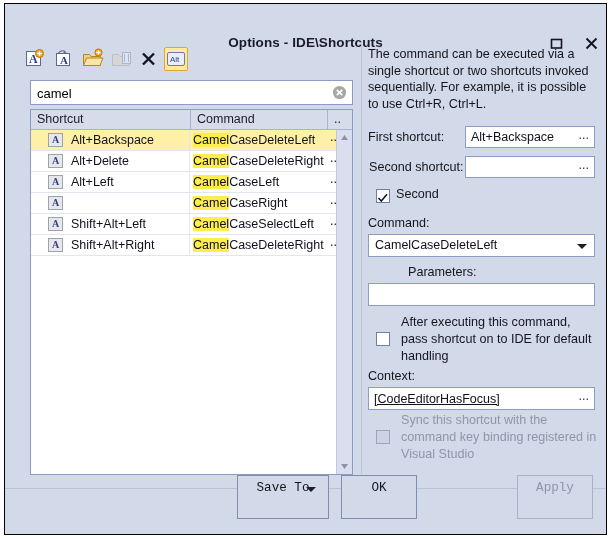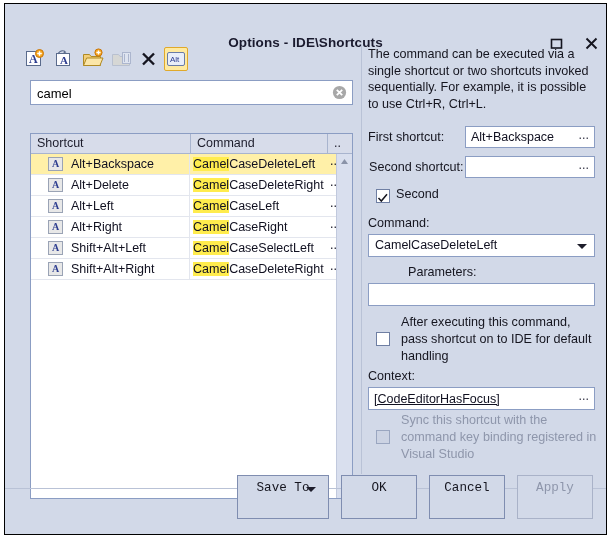--- a/index.html
+++ b/index.html
@@ -105,21 +105,20 @@
   }
 
   
   #list-frame {
     position: absolute;
     left: 25px; top: 105px;
     width: 323px; height: 366px;
     background: #ffffff;
     border: 1px solid #8b9dc3;
     box-sizing: border-box;
-    margin-top: 24px;
   }
   #list-header {
     position: absolute;
     left: 0; top: 0;
     width: 321px; height: 20px;
     background: #d7dcea;
     border-bottom: 1px solid #a8b4ce;
     box-sizing: border-box;
   }
   .hcell {
@@ -496,21 +495,20 @@
       <div class="row">
         <div class="row-icon">A</div>
         <div class="row-shortcut">Alt+Left</div>
         <div class="row-divider"></div>
         <div class="row-command"><span class="hl">Camel</span><span>CaseLeft</span></div>
         <div class="row-dots">..</div>
       </div>
 
       <div class="row">
         <div class="row-icon">A</div>
-        <div class="row-shortcut">Alt+Right</div>
         <div class="row-divider"></div>
         <div class="row-command"><span class="hl">Camel</span><span>CaseRight</span></div>
         <div class="row-dots">..</div>
       </div>
 
       <div class="row">
         <div class="row-icon">A</div>
         <div class="row-shortcut">Shift+Alt+Left</div>
         <div class="row-divider"></div>
         <div class="row-command"><span class="hl">Camel</span><span>CaseSelectLeft</span></div>
@@ -596,16 +594,15 @@
     </div>
   </div>
 
   <div id="bottom-sep"></div>
 
   <div class="dlgbtn" id="btn-saveto">
     <span>Save To</span>
     <span id="saveto-arrow"></span>
   </div>
   <div class="dlgbtn" id="btn-ok">OK</div>
-  <div class="dlgbtn" id="btn-cancel">Cancel</div>
   <div class="dlgbtn" id="btn-apply">Apply</div>
 
 </div>
 
 </body></html>

